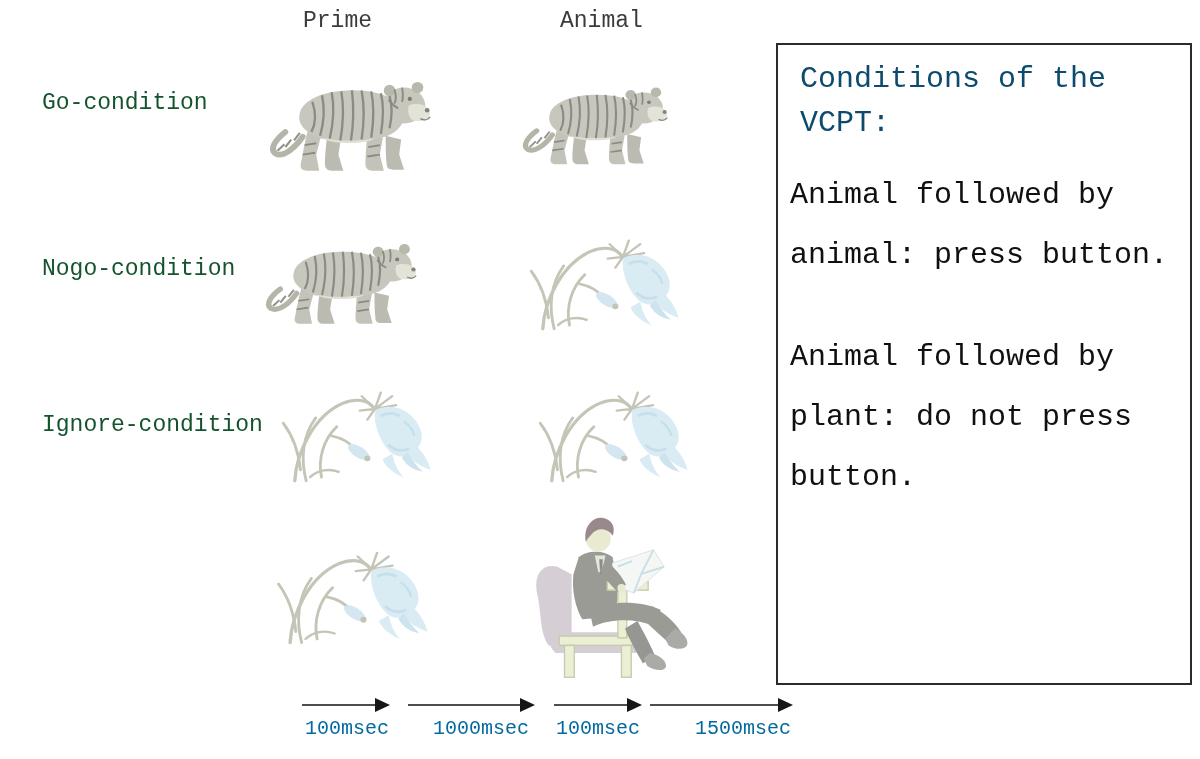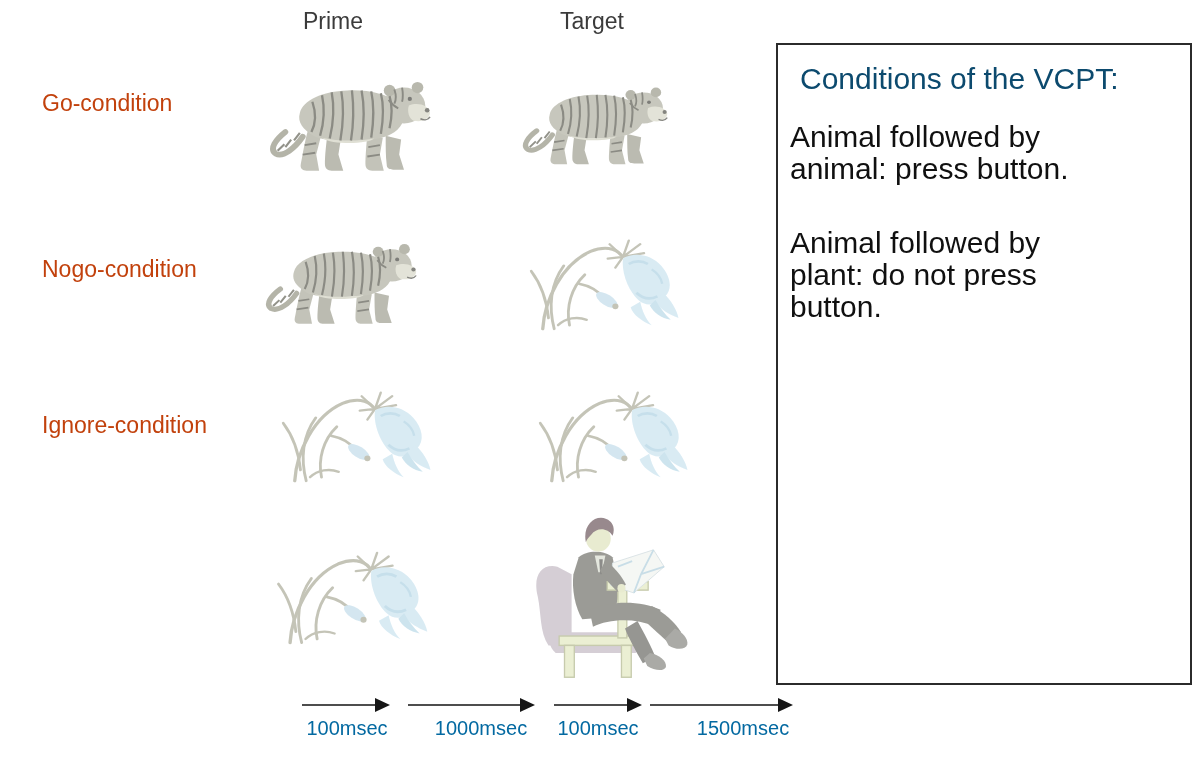--- a/index.html
+++ b/index.html
@@ -1,24 +1,24 @@
 <!DOCTYPE html>
 <html><head>
 <meta charset="utf-8">
 <style>
   html,body{margin:0;padding:0;background:#ffffff;}
   #canvas{
     position:relative;width:1200px;height:759px;background:#ffffff;
-    font-family:Liberation Sans, sans-serif;overflow:hidden;
+    font-family:Liberation Mono, monospace;overflow:hidden;
   }
   .col-header{position:absolute;top:8px;font-size:23px;color:#3b3b3b;}
   #header-prime{left:303px;}
   #header-target{left:560px;}
   .row-label{
-    position:absolute;left:42px;font-size:23px;color:#c2410c;
+    position:absolute;left:42px;font-size:23px;color:#14532d;
     line-height:30px;white-space:pre-line;text-align:center;
   }
   #label-go{top:88px;}
   #label-nogo{top:254px;}
   #label-ignore{top:410px;}
   #label-distractor{top:563px;}
   .art{position:absolute;}
   
   .arrow{position:absolute;top:704px;height:2px;background:#4d4d4d;}
   .arrow::after{
@@ -40,21 +40,21 @@
   
   #cond-box{
     position:absolute;left:776px;top:43px;width:416px;height:642px;
     border:2px solid #2b2b2b;background:#ffffff;box-sizing:border-box;
     padding:12px 10px 0 12px;
   }
   #cond-box .title{
     font-size:30px;line-height:44px;color:#0c4a6e;margin:0 0 20px 10px;
   }
   #cond-box p.cond{
-    font-size:30px;line-height:32px;color:#101010;margin:0 0 42px 0;
+    font-size:30px;line-height:60px;color:#101010;margin:0 0 42px 0;
     white-space:pre-line;
   }
   .defs-holder{position:absolute;width:0;height:0;overflow:hidden;}
 </style>
 </head>
 <body>
 
 <div id="canvas">
 
   <svg class="defs-holder" aria-hidden="true">
@@ -127,21 +127,21 @@
         <path d="M146,160 C156,162 165,168 164,175 C162,180 151,179 143,174 L139,166 Z" fill="#66665f"></path>
         <path d="M104,64 L150,50 L162,68 L128,96 L102,88 Z" fill="#eef1ec" stroke="#b9c9cf" stroke-width="1"></path>
         <path d="M150,50 L136,76 L128,96 M136,76 L162,68 M110,68 L126,62" stroke="#9cc3d4" stroke-width="2" fill="none"></path>
         <path d="M96,62 C106,68 114,78 119,87 L110,95 C102,88 94,79 90,72 Z" fill="#4b4b41"></path>
         <circle cx="114" cy="91" r="4.5" fill="#d6dcab"></circle>
       </g>
     </defs>
   </svg>
 
   <div class="col-header" id="header-prime">Prime</div>
-  <div class="col-header" id="header-target">Target</div>
+  <div class="col-header" id="header-target">Animal</div>
 
   <div class="row-label" id="label-go">Go-condition</div>
   <div class="row-label" id="label-ignore">Ignore-condition</div>
   <div class="row-label" id="label-nogo">Nogo-condition</div>
 
   <svg class="art" style="left:268px;top:64px;width:164px;height:118px;" viewBox="0 0 170 125" preserveAspectRatio="none">
       <use href="#g-tiger"></use>
     </svg>
   <svg class="art" style="left:521px;top:72px;width:148px;height:102px;" viewBox="0 0 170 125" preserveAspectRatio="none">
       <use href="#g-tiger"></use>

